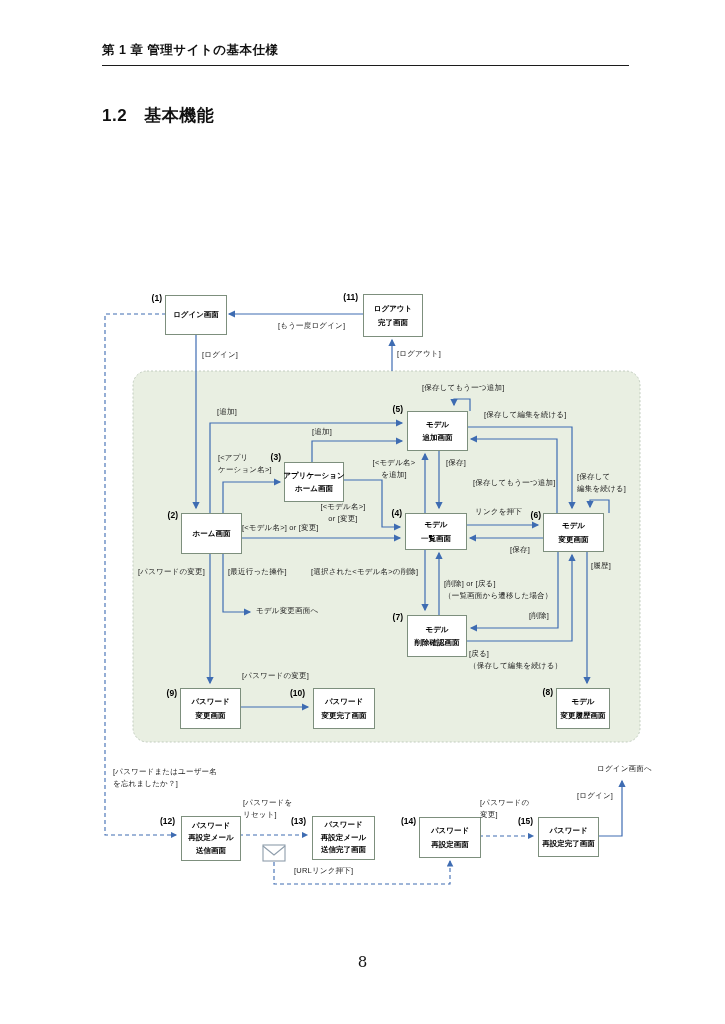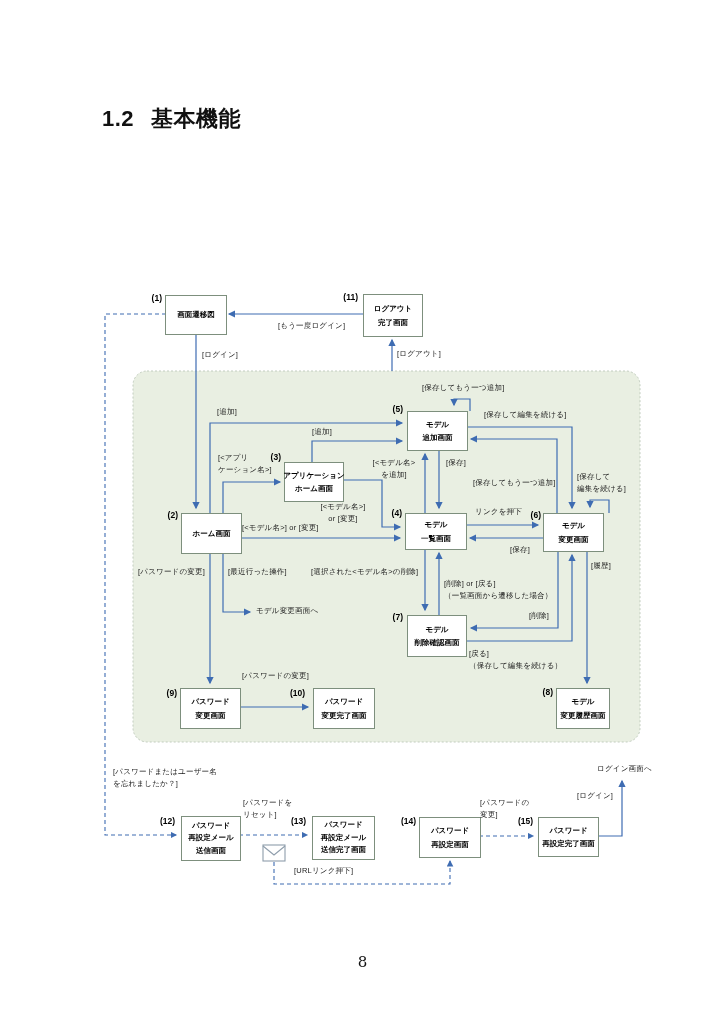--- a/index.html
+++ b/index.html
@@ -1,21 +1,21 @@
 <!DOCTYPE html>
 <html><head>
 <meta charset="utf-8">
 <style>
   html,body{margin:0;padding:0;background:#fff;}
   .page{position:relative;width:725px;height:1024px;background:#ffffff;overflow:hidden;
         font-family:"Liberation Sans","DejaVu Sans",sans-serif;color:#111;}
   .chapter-header{position:absolute;left:102px;top:42px;width:527px;
         font-size:12.5px;font-weight:bold;letter-spacing:.5px;
         border-bottom:1.5px solid #1c1c1c;padding-bottom:6px;}
-  .section-title{position:absolute;left:102px;top:104px;font-weight:bold;font-size:22px;letter-spacing:.5px;}
+  .section-title{position:absolute;left:102px;top:104px;font-weight:bold;font-size:17px;letter-spacing:.5px;}
   .section-title .sec-num{margin-right:17px;}
   .body-text{position:absolute;left:102px;top:141px;width:527px;margin:0;
         font-family:"DejaVu Serif","Liberation Serif",serif;
         font-size:13.4px;line-height:23px;text-align:justify;text-indent:1em;color:#0d0d0d;}
   .diagram-svg{position:absolute;left:0;top:0;z-index:1;}
   .dbox{position:absolute;background:#ffffff;border:1px solid #7d8f7d;z-index:2;
         display:flex;align-items:center;justify-content:center;}
   .bt{font-size:7.5px;font-weight:bold;text-align:center;line-height:1.8;white-space:pre;color:#000;}
   .dnum{position:absolute;width:30px;text-align:right;font-size:8.5px;font-weight:bold;z-index:3;color:#000;}
   .dlabel{position:absolute;font-size:7.5px;color:#1b1b1b;letter-spacing:.2px;
@@ -25,20 +25,23 @@
         font-size:12.5px;font-weight:bold;letter-spacing:1px;z-index:3;}
   .caption .tri{color:#b9b9b9;margin-right:3px;}
   .page-number{position:absolute;left:0;top:953px;width:725px;text-align:center;
         font-family:"DejaVu Serif","Liberation Serif",serif;font-size:15px;}
 </style>
 </head>
 <body>
 
 <div class="page">
 
+  <div class="chapter-header">
+    <span>第 1 章 管理サイトの基本仕様</span>
+  </div>
 
   <div class="section-title">
     <span class="sec-num">1.2</span><span>基本機能</span>
   </div>
 
 
   <svg class="diagram-svg" width="725" height="1024" viewBox="0 0 725 1024">
     <defs>
       <marker id="ah" markerWidth="7" markerHeight="7" refX="5" refY="3" orient="auto">
         <path d="M0,0 L6,3 L0,6 z" fill="#3e6cb2"></path>
@@ -82,21 +85,21 @@
       <path d="M479,836 H533" marker-end="url(#ah)"></path>
     </g>
 
     <g>
       <rect x="263" y="845" width="22" height="16" fill="#ffffff" stroke="#8e9dab" stroke-width="1.1"></rect>
       <path d="M263,846 L274,855 L285,846" fill="none" stroke="#8e9dab" stroke-width="1.1"></path>
     </g>
   </svg>
 
   <div class="dbox" style="left:165px;top:295px;width:60px;height:38px">
-      <span class="bt">画面遷移図</span>
+      <span class="bt">ログイン画面</span>
     </div>
   <div class="dbox" style="left:363px;top:294px;width:58px;height:41px">
       <span class="bt">ログアウト
 完了画面</span>
     </div>
   <div class="dbox" style="left:181px;top:513px;width:59px;height:39px">
       <span class="bt">ホーム画面</span>
     </div>
   <div class="dbox" style="left:284px;top:462px;width:58px;height:38px">
       <span class="bt">アプリケーション

